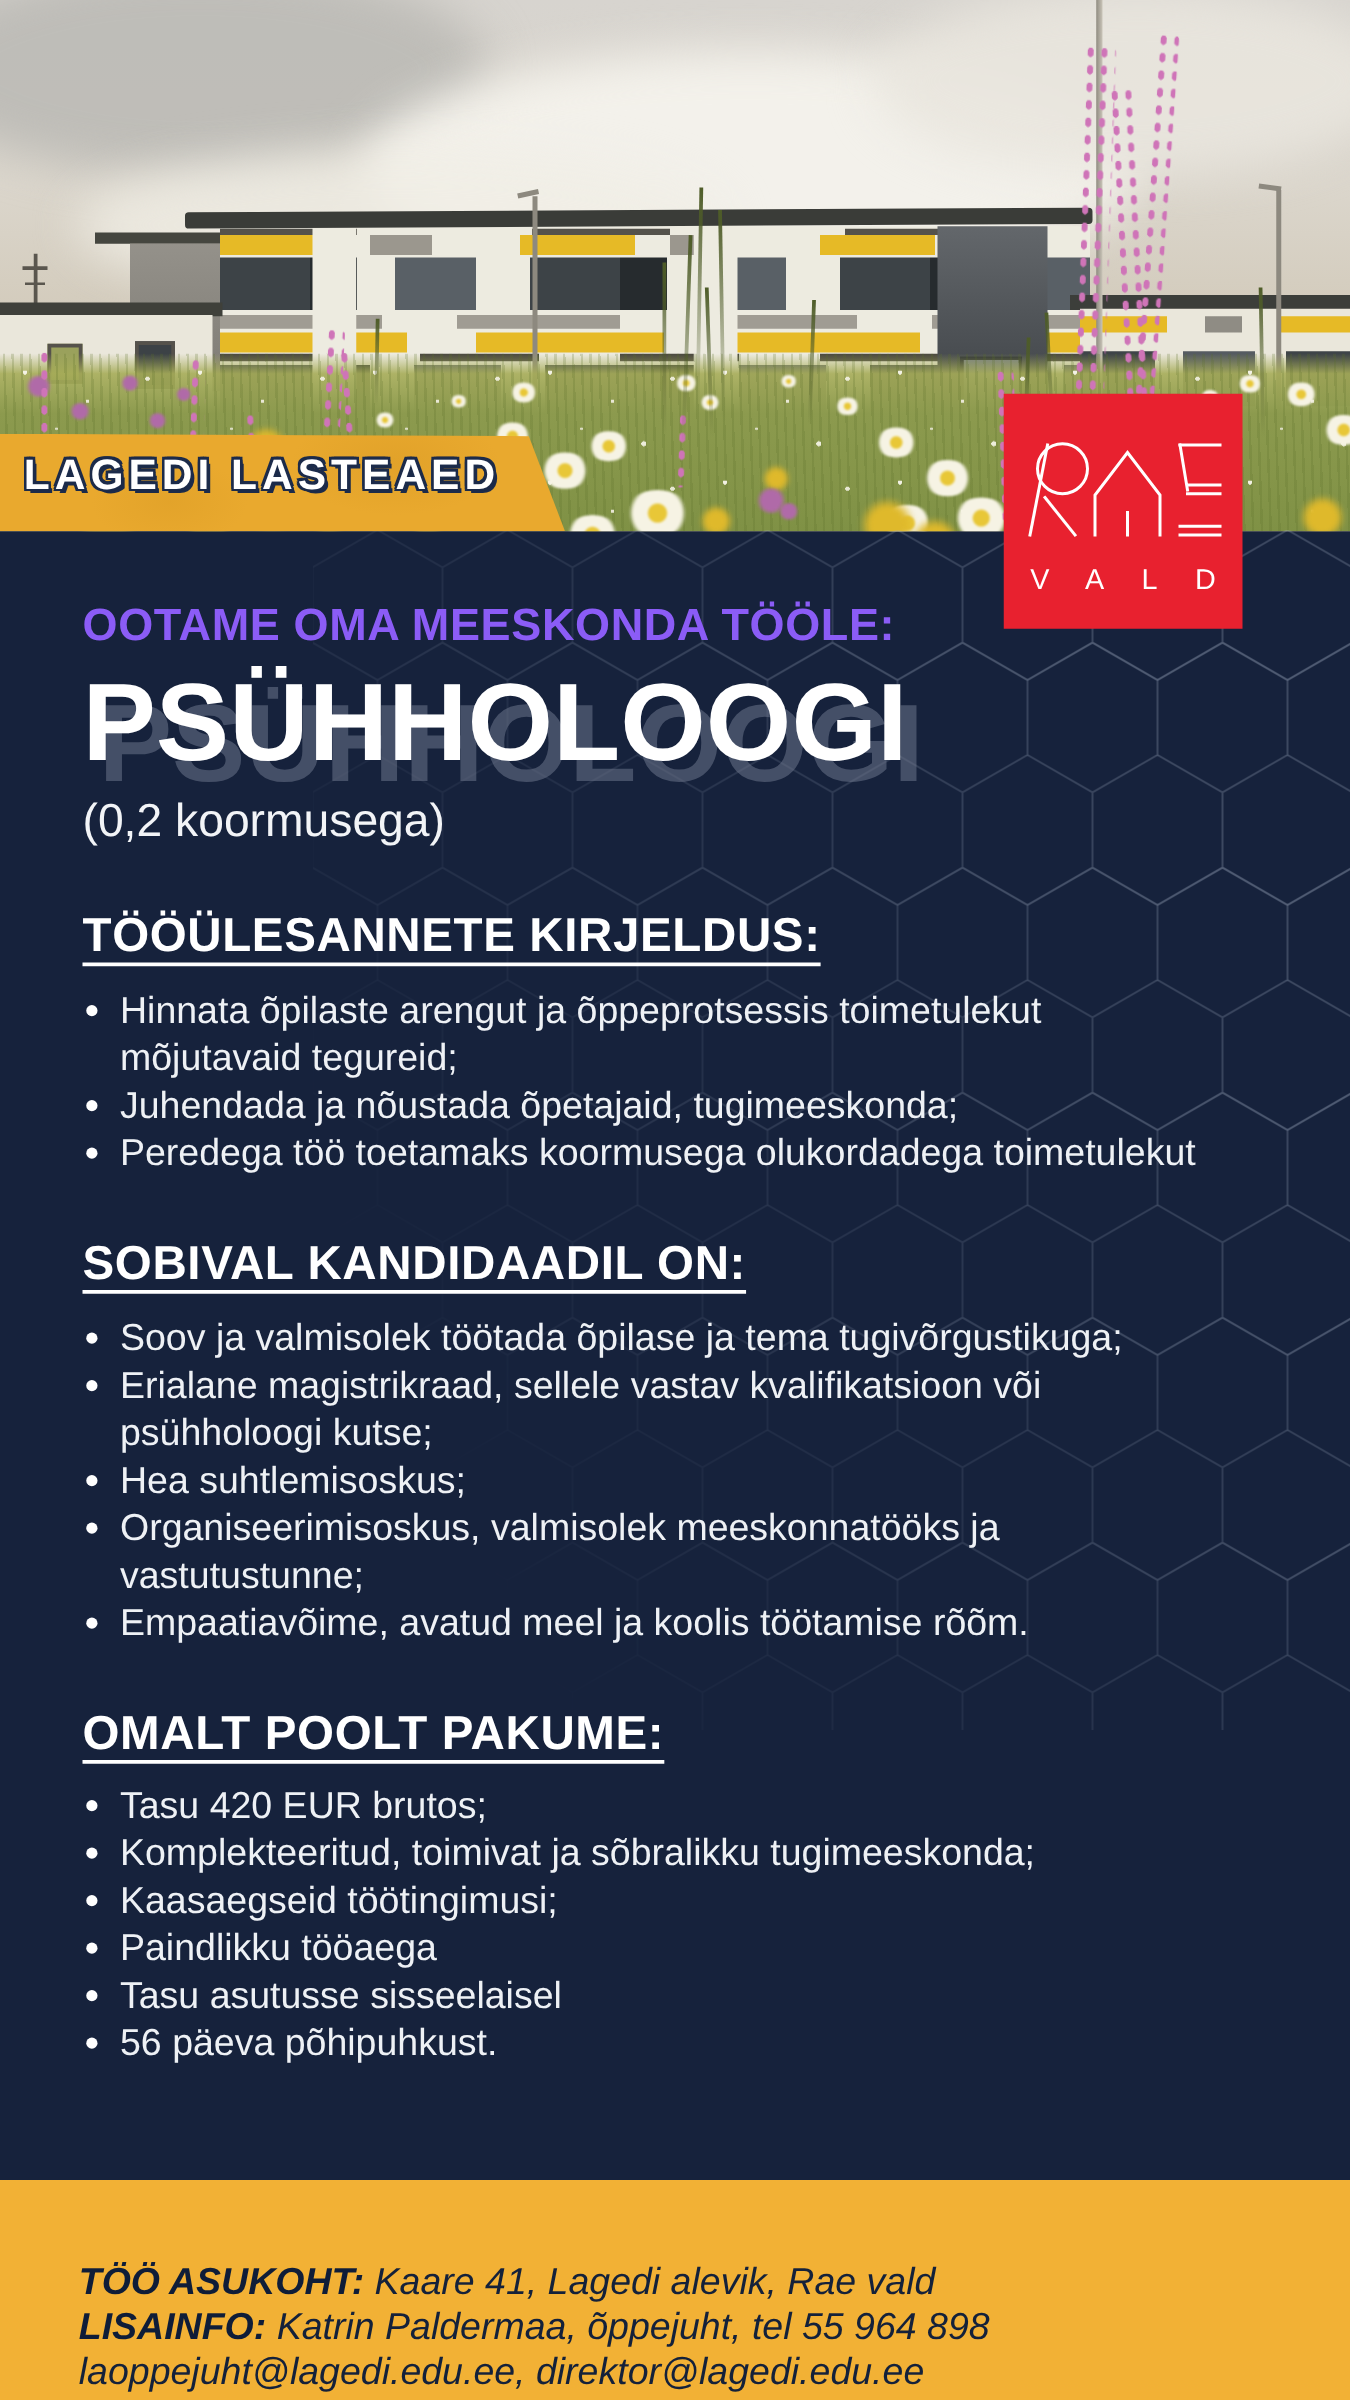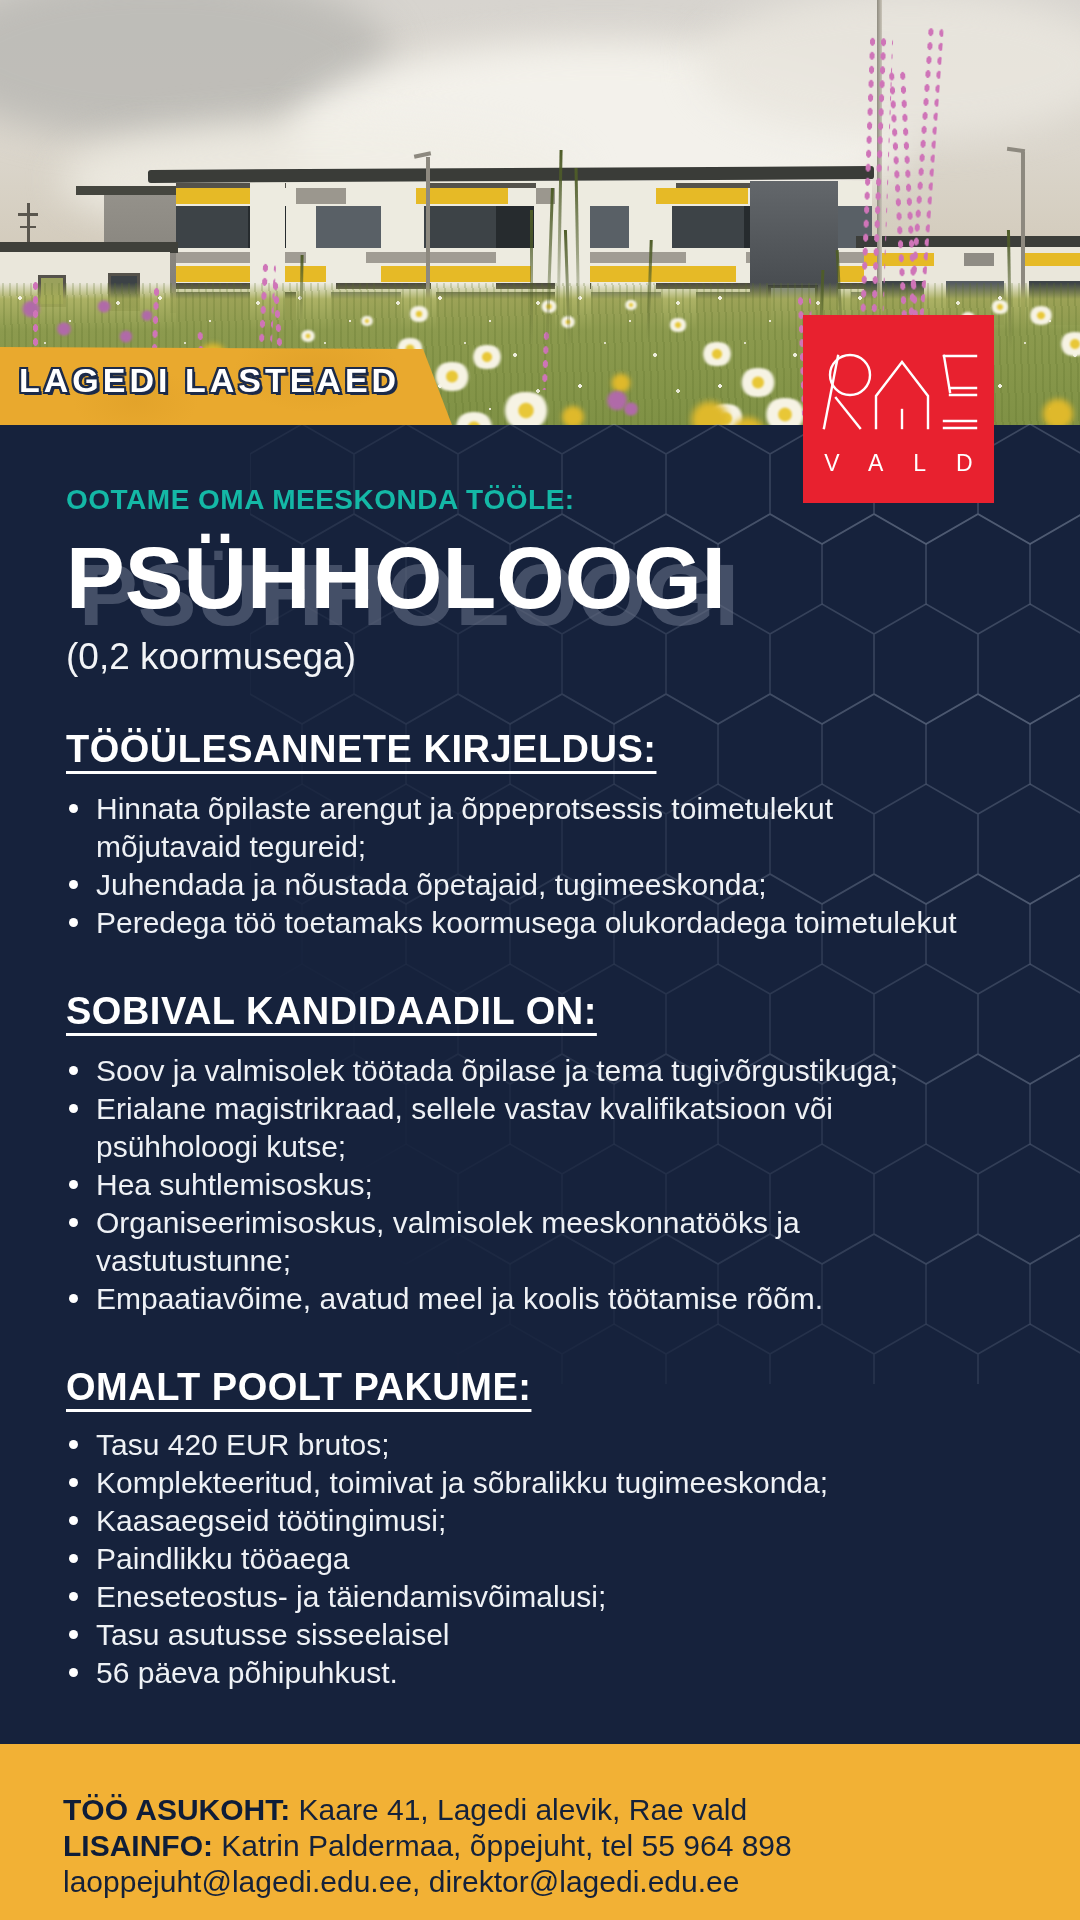--- a/index.html
+++ b/index.html
@@ -83,35 +83,35 @@
     text-shadow:2px 0 #1c2b4a,-2px 0 #1c2b4a,0 2px #1c2b4a,0 -2px #1c2b4a,2px 2px #1c2b4a,-2px -2px #1c2b4a,2px -2px #1c2b4a,-2px 2px #1c2b4a,3px 3px #1c2b4a;}
 
   
   .logo{position:absolute;left:803px;top:315px;width:191px;height:188px;background:#e8212f;}
   .logo svg{position:absolute;left:13px;top:33px;}
   .logo .vald{position:absolute;left:0;bottom:26px;width:100%;text-align:center;}
   .logo .vald span{color:#fff;font-size:23px;font-weight:500;letter-spacing:30px;margin-right:-30px;}
 
   
   .main{position:absolute;left:66px;top:424px;width:960px;color:#fff;}
-  .kicker{margin:52px 0 0;font-size:28px;line-height:48px;font-weight:600;letter-spacing:.5px;color:#14b8a6;}
+  .kicker{margin:52px 0 0;font-size:36px;line-height:48px;font-weight:600;letter-spacing:.5px;color:#8b5cf6;}
   h1.title{margin:8px 0 0;font-size:88px;line-height:92px;font-weight:800;letter-spacing:0;color:#fff;
     text-shadow:13px 17px 0 rgba(108,117,138,.55);}
   .sub{margin:10px 0 0;font-size:37px;line-height:46px;font-weight:400;color:#f2f4f7;}
   h2.sec{margin:46px 0 0;font-size:38px;line-height:46px;font-weight:800;letter-spacing:.5px;color:#fff;
     text-decoration:underline;text-decoration-thickness:3px;text-underline-offset:9px;}
   h2.sec.first{}
   ul.blist{margin:18px 0 0;padding:0;list-style:none;max-width:910px;}
   ul.blist.tight{margin-top:16px;}
   ul.blist li{position:relative;padding-left:30px;font-size:30px;line-height:38px;color:#eef1f5;}
   ul.blist li::before{content:"";position:absolute;left:3px;top:14px;width:9px;height:9px;border-radius:50%;background:#fff;}
 
   
   .footer{position:absolute;left:0;bottom:0;width:1080px;height:176px;background:#f2b135;color:#14213a;}
-  .footer .lines{padding:48px 40px 0 63px;font-size:30px;line-height:36px;}
+  .footer .lines{padding:64px 40px 0 63px;font-size:30px;line-height:36px;font-style:italic;}
   .footer strong{font-weight:700;color:#0f1d38;}
 </style>
 </head>
 <body>
 
 <div class="poster">
 
   <div class="photo">
     <div class="cloud c1"></div>
     <div class="cloud c2"></div>
@@ -279,21 +279,20 @@
       <li>Organiseerimisoskus, valmisolek meeskonnatööks ja vastutustunne;</li>
       <li>Empaatiavõime, avatud meel ja koolis töötamise rõõm.</li>
     </ul>
 
     <h2 class="sec">OMALT POOLT PAKUME:</h2>
     <ul class="blist tight">
       <li>Tasu 420 EUR brutos;</li>
       <li>Komplekteeritud, toimivat ja sõbralikku tugimeeskonda;</li>
       <li>Kaasaegseid töötingimusi;</li>
       <li>Paindlikku tööaega</li>
-      <li>Eneseteostus- ja täiendamisvõimalusi;</li>
       <li>Tasu asutusse sisseelaisel</li>
       <li>56 päeva põhipuhkust.</li>
     </ul>
   </div>
 
   <div class="footer">
     <div class="lines">
       <div><strong>TÖÖ ASUKOHT:</strong><span> Kaare 41, Lagedi alevik, Rae vald</span></div>
       <div><strong>LISAINFO:</strong><span> Katrin Paldermaa, õppejuht, tel 55 964 898</span></div>
       <div><strong></strong><span>laoppejuht@lagedi.edu.ee, direktor@lagedi.edu.ee</span></div>

